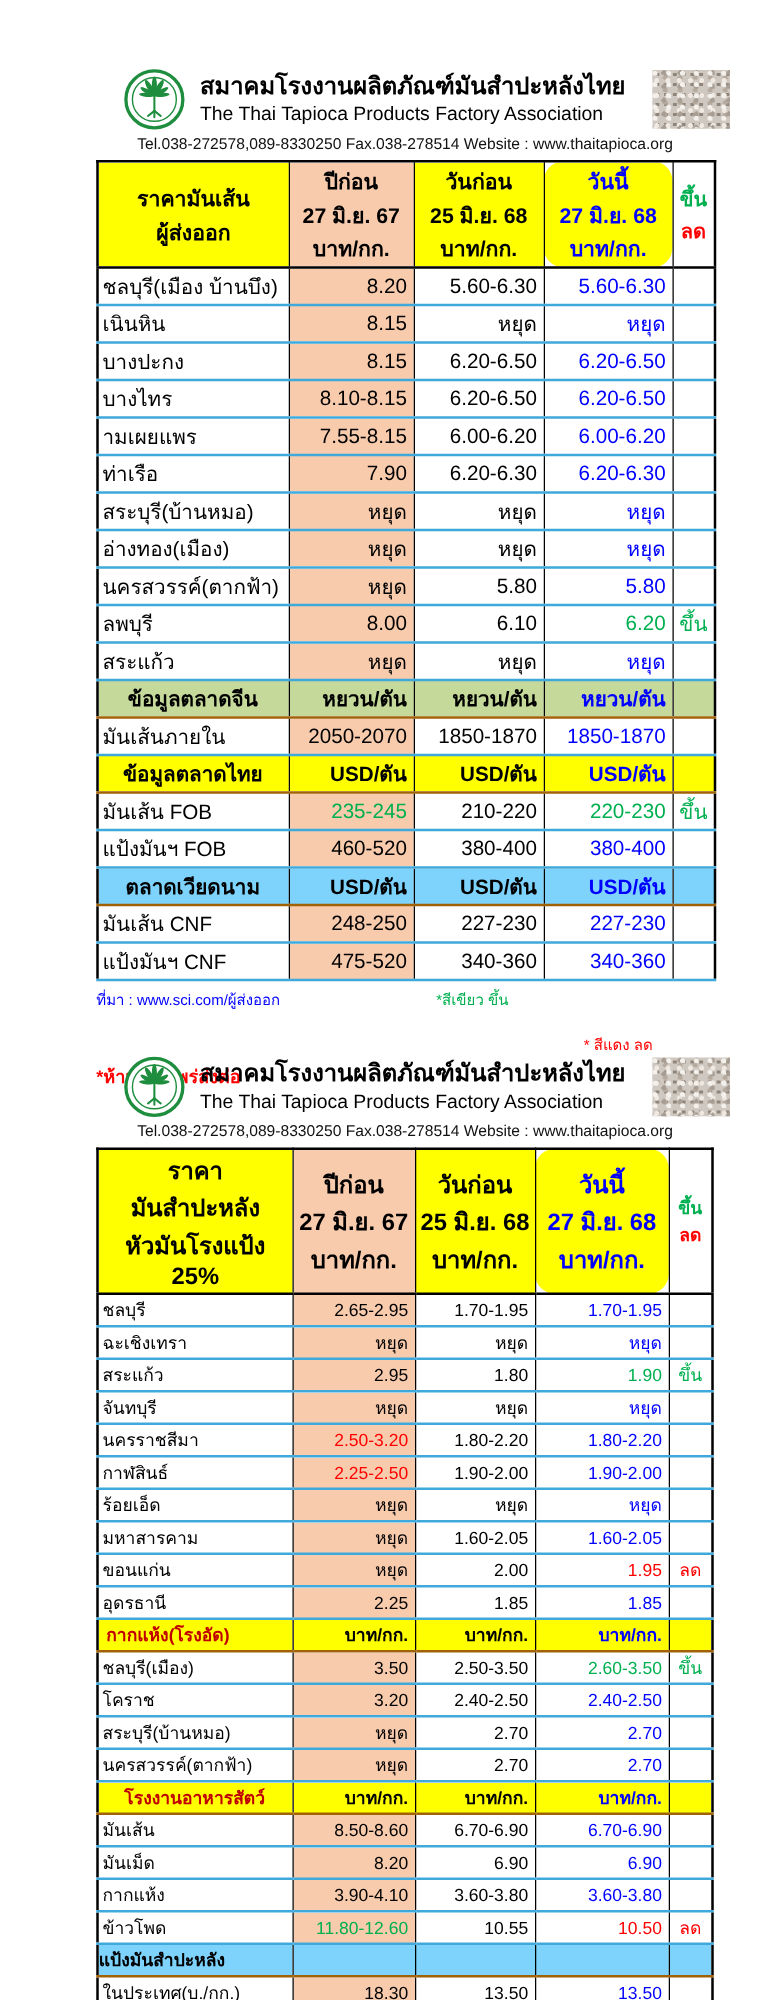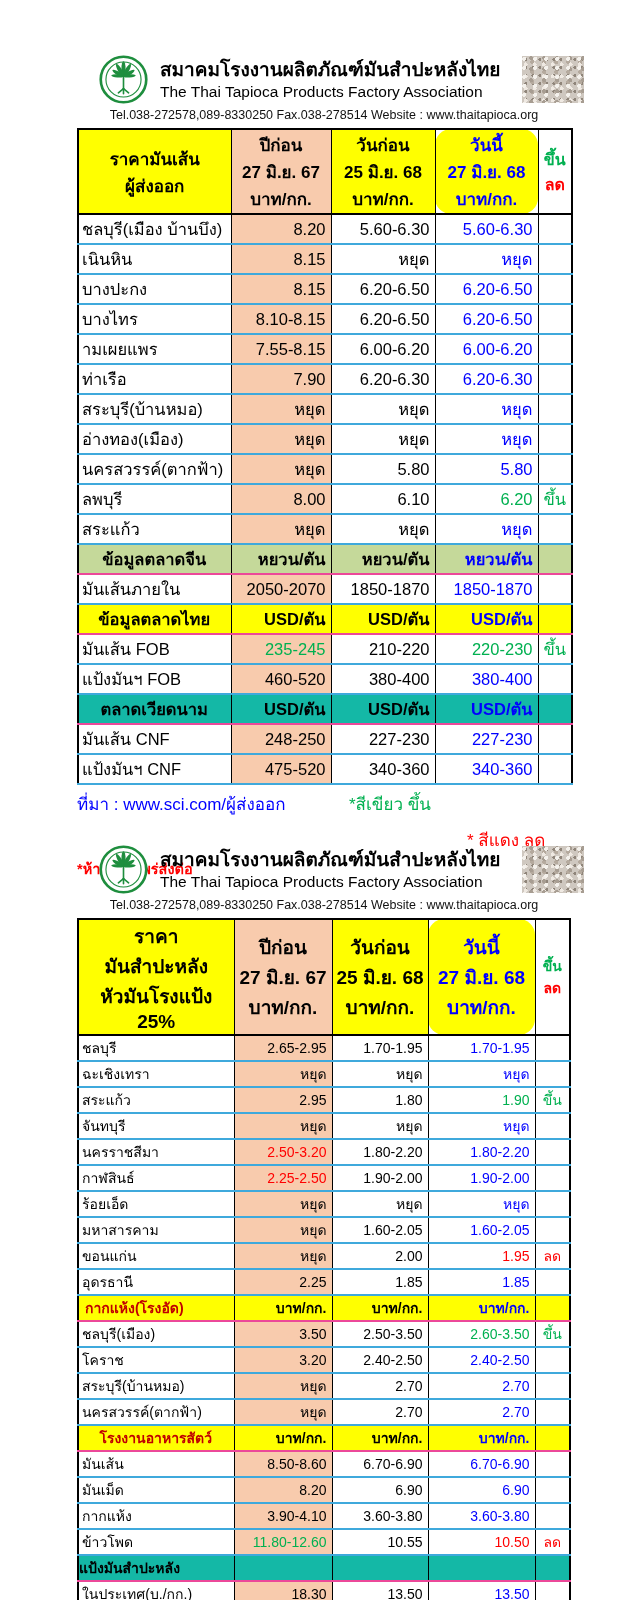--- a/index.html
+++ b/index.html
@@ -44,43 +44,43 @@
   tbody td{border-bottom:2px solid #3FA9DC;vertical-align:middle;}
   td.lbl{text-align:left;padding-left:3px;background:#fff;}
   td.num{text-align:right;padding-right:5px;background:#fff;}
   td.c1{background:#F8CBAD;}
   td.c3{color:#0000FF;}
   td.trendcell{text-align:center;background:#fff;}
   .green{color:#00B050 !important;}
   .red{color:#FF0000 !important;}
   .maroon{color:#C00000 !important;}
 
-  tr.section td{font-weight:bold;border-top:2px solid #000;border-bottom:2px solid #ec4899;}
+  tr.section td{font-weight:bold;border-top:2px solid #000;border-bottom:2px solid #a16207;}
   tr.section td.lbl{text-align:center;padding-left:0;}
   tr.section td.lbl.left{text-align:left;padding-left:6px;}
   tr.section td.lbl.indent{text-align:left;padding-left:0;}
   tr.sec-yellow td{background:#FFFF00;}
   tr.sec-green td{background:#C5D99A;}
-  tr.sec-blue td{background:#14b8a6;}
+  tr.sec-blue td{background:#7dd3fc;}
 
   
   .t1 thead tr{height:72px;}
   .t1 thead th{font-size:17px;}
   .t1 .h-trend{font-size:16px;}
   .t1 tbody tr{height:24px;}
   .t1 tbody td{font-size:16.5px;}
   
   .t2 thead tr{height:66px;}
   .t2 thead th{font-size:19px;}
   .t2 .h-trend{font-size:14px;}
   .t2 tbody tr{height:19.4px;}
   .t2 tbody td{font-size:14px;}
 
   
-  .footer-row{display:flex;margin-top:5px;font-size:17px;white-space:nowrap;}
+  .footer-row{display:flex;margin-top:5px;font-size:12px;white-space:nowrap;}
   .src{color:#0000FF;width:272px;}
   .note-green{color:#00B050;width:118px;}
   .note-red{color:#FF0000;margin-top:36px;}
   .warning{color:#FF0000;font-weight:bold;font-size:14.5px;margin-top:4px;}
 </style>
 </head>
 <body>
 
 <div class="report" id="report1">
   <div class="assoc-header">

